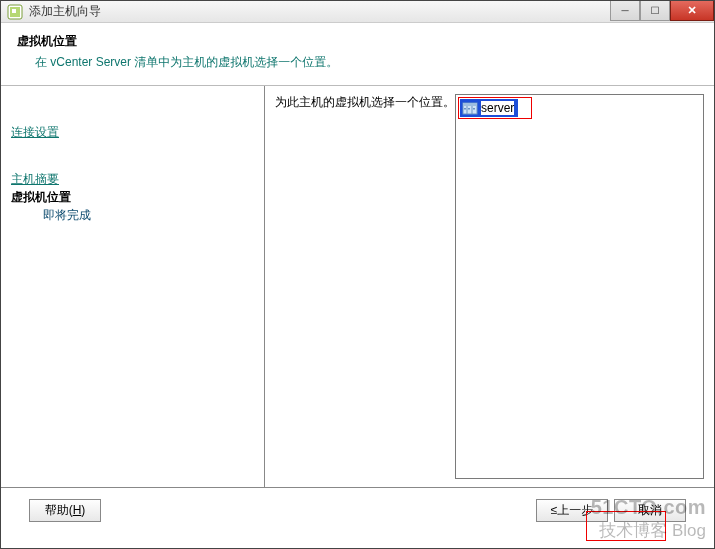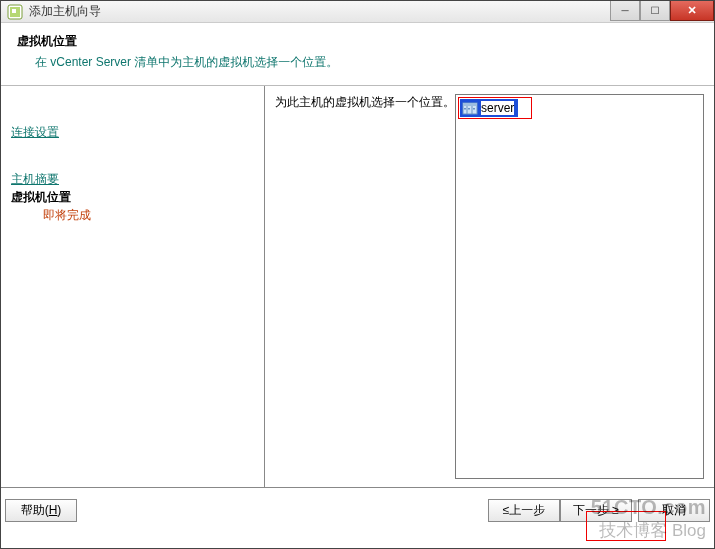--- a/index.html
+++ b/index.html
@@ -84,21 +84,21 @@
       line-height: 18px;
       margin-top: 29px;
     }
     .nav-current {
       font-weight: bold;
       color: #000;
       display: block;
       line-height: 18px;
     }
     .nav-disabled {
-      color: #c2410c;
+      color: #0c4a6e;
       display: block;
       line-height: 18px;
       padding-left: 32px;
     }
     .content {
       flex: 1;
       padding: 8px 10px;
       background: #fff;
       display: flex;
       flex-direction: row;
@@ -123,21 +123,21 @@
     .highlight-box {
       position: absolute;
       border: 1px solid #e00;
       pointer-events: none;
     }
     .hl1 { left: 2px; top: 2px; width: 74px; height: 22px; }
     .footer-area {
       height: 44px;
       display: flex;
       align-items: center;
-      padding: 0 4px;
+      padding: 0 28px;
       background: #fff;
     }
     .btn {
       height: 23px;
       min-width: 72px;
       padding: 0 10px;
       background: linear-gradient(to bottom, #fefefe, #e8e8e8);
       border: 1px solid #888;
       font-family: inherit;
       font-size: 12px;
@@ -225,21 +225,20 @@
     </div>
   </div>
 
   <div class="footer-area">
     <button class="btn">
       <span>帮助(<u>H</u>)</span>
     </button>
     <div class="footer-spacer"></div>
     <div class="btn-group-right">
       <button class="btn">≤上一步</button>
-      <button class="btn"><span>下一步</span>&nbsp;≥</button>
       <button class="btn" style="margin-left:6px">取消</button>
     </div>
   </div>
 
   <div class="hl-next"></div>
 
   <div class="watermark">
     <div class="wm-main">51CTO.com</div>
     <div class="wm-sub">技术博客  Blog</div>
   </div>

